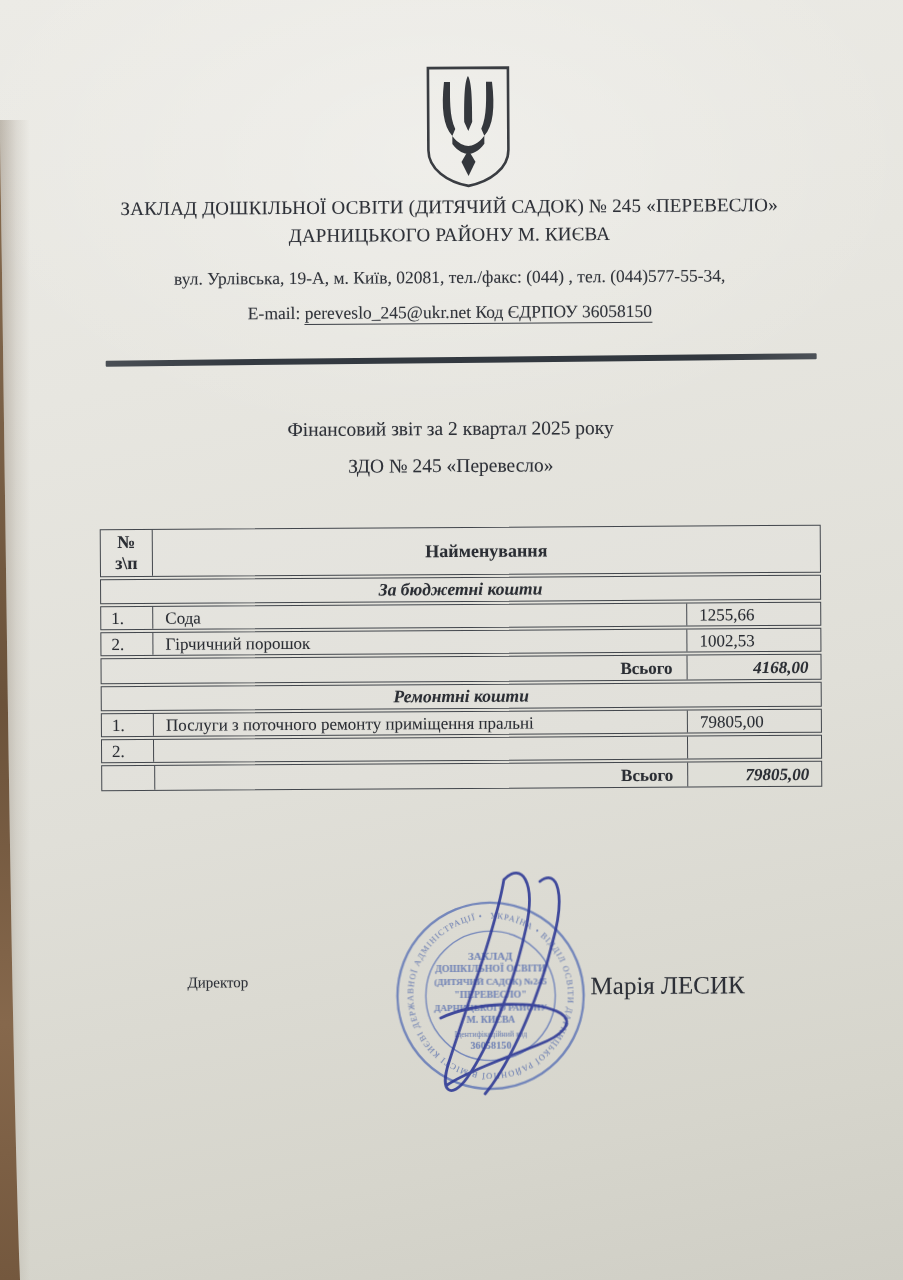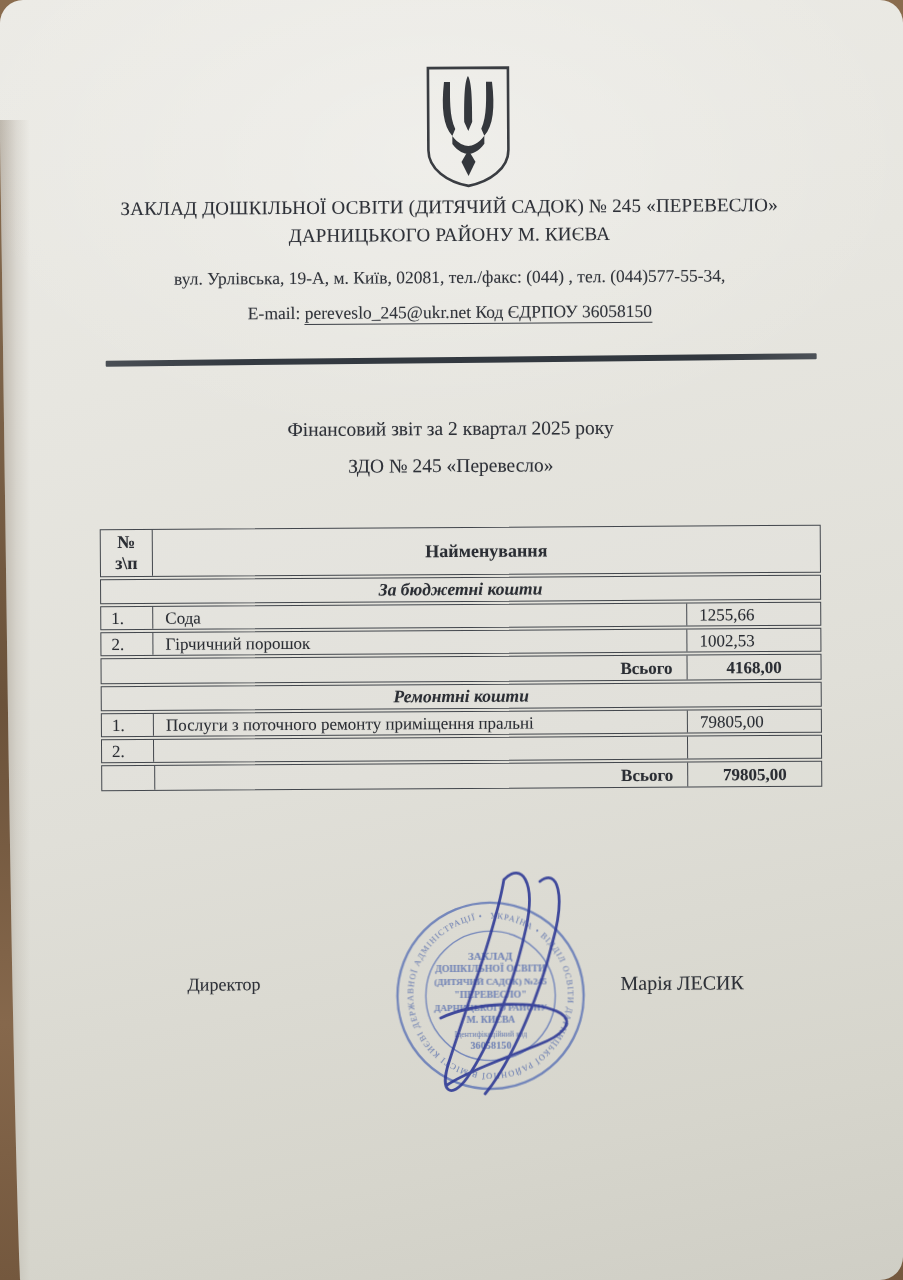--- a/index.html
+++ b/index.html
@@ -8,21 +8,20 @@
     background:linear-gradient(180deg,#8a6c4e 0%,#7c6248 30%,#6b523a 55%,#86684c 80%,#74583e 100%);
     font-family:"Liberation Serif","DejaVu Serif",serif;
     color:#2b2e34;
   }
   .paper{
     position:absolute;inset:0;
     background:
       radial-gradient(ellipse 700px 420px at 48% 12%, rgba(255,255,255,0.28), rgba(255,255,255,0) 70%),
       linear-gradient(168deg,#ecebe6 0%,#e7e6e0 28%,#e0dfd8 58%,#d6d5cc 86%,#cfcec5 100%);
     clip-path: path("M0,0 L903,0 L903,1280 L20,1280 C10,1000 6,520 0,140 Z");
-    border-radius: 23px;
   }
   .edge-shade{
     position:absolute;left:0;top:120px;bottom:0;width:30px;
     background:linear-gradient(90deg,rgba(88,68,46,0.30),rgba(88,68,46,0.10) 55%,rgba(88,68,46,0));
     pointer-events:none;
   }
   .content{
     position:absolute;inset:0;
     transform:rotate(-0.35deg);transform-origin:50% 45%;
     text-shadow:0 0 1px rgba(42,45,52,0.22);
@@ -48,26 +47,26 @@
   .c-name{flex:1;padding:1px 12px;box-sizing:border-box;}
   .c-sum{width:134px;flex:0 0 134px;border-left:1.6px solid #43474d;padding:1px 12px;box-sizing:border-box;}
   .t-head{height:48px;font-weight:bold;font-size:18px;}
   .t-head .c-num{display:flex;flex-direction:column;justify-content:center;align-items:center;line-height:1.15;padding:1px 4px;}
   .t-head .c-name{display:flex;align-items:center;justify-content:center;}
   .t-head .c-sum{display:flex;align-items:flex-start;justify-content:center;padding-top:4px;}
   .t-section{height:25px;display:flex;align-items:center;justify-content:center;font-weight:bold;font-style:italic;font-size:17.5px;}
   .t-data{height:24px;line-height:21px;}
   .t-total{height:26px;font-weight:bold;line-height:23px;}
   .t-total .c-label{flex:1;text-align:right;padding:1px 14px;}
-  .t-total .c-sum{text-align:center;}
+  .t-total .c-sum{text-align:right;font-style:italic;}
   .t-total .c-numblank{width:52px;flex:0 0 52px;border-right:1.6px solid #43474d;}
 
   
-  .sig-label{position:absolute;left:185px;top:973px;font-size:18px;color:#2e3138;}
-  .sig-name{position:absolute;left:618px;top:973px;font-size:20px;color:#2e3138;}
+  .sig-label{position:absolute;left:185px;top:973px;font-size:15px;color:#2e3138;}
+  .sig-name{position:absolute;left:588px;top:973px;font-size:25px;color:#2e3138;}
   .stamp-svg{position:absolute;left:390px;top:898px;opacity:0.82;filter:blur(0.35px);}
   .sign-svg{position:absolute;left:398px;top:866px;opacity:0.9;filter:blur(0.25px);}
   .emblem-svg{position:absolute;left:424px;top:64px;}
 </style>
 </head>
 <body>
 
 <div class="paper">
   <div class="edge-shade"></div>
 

